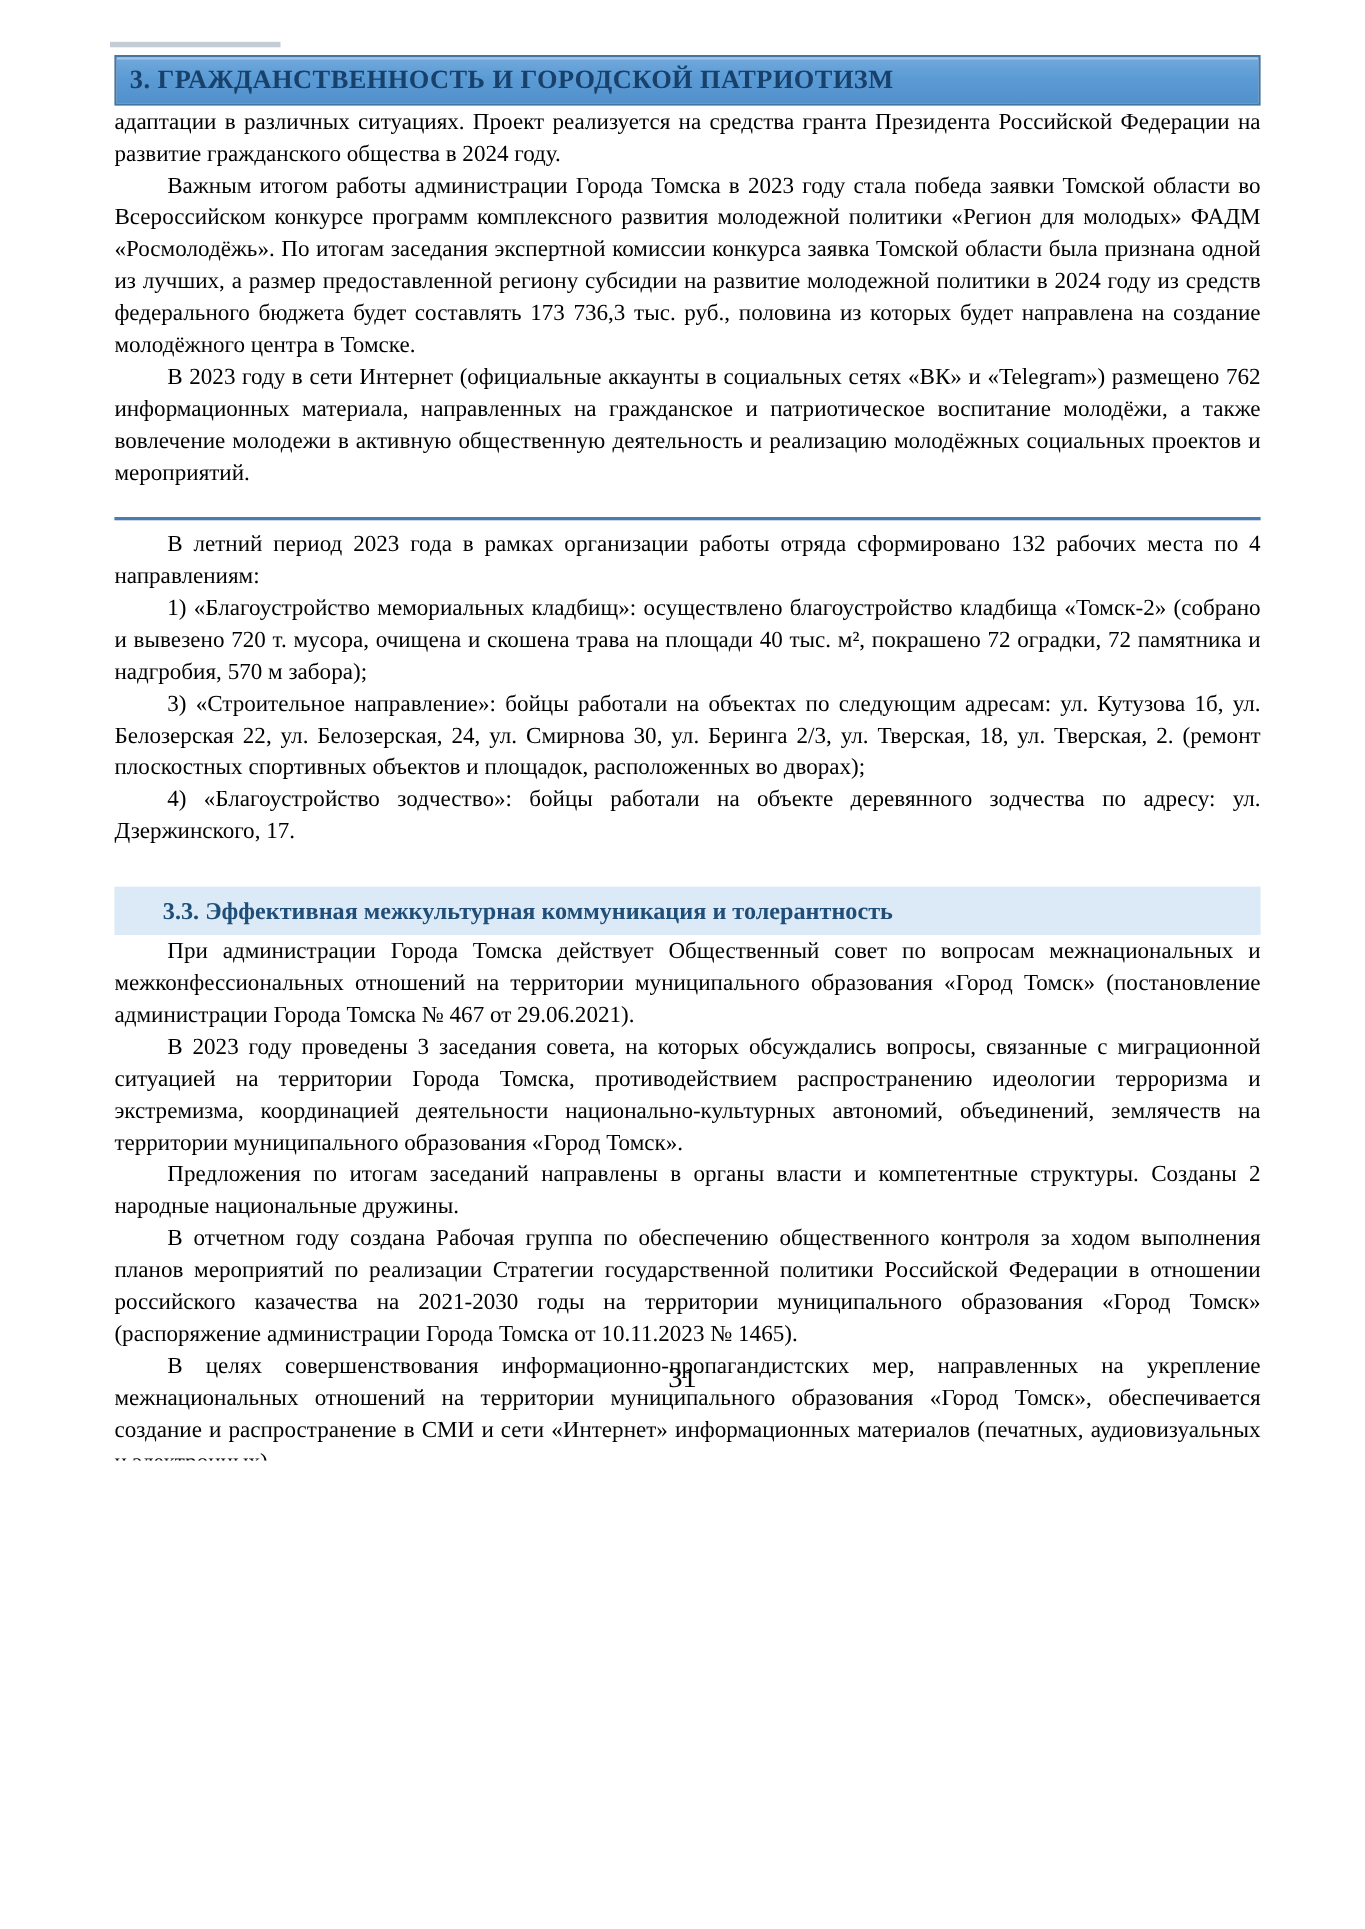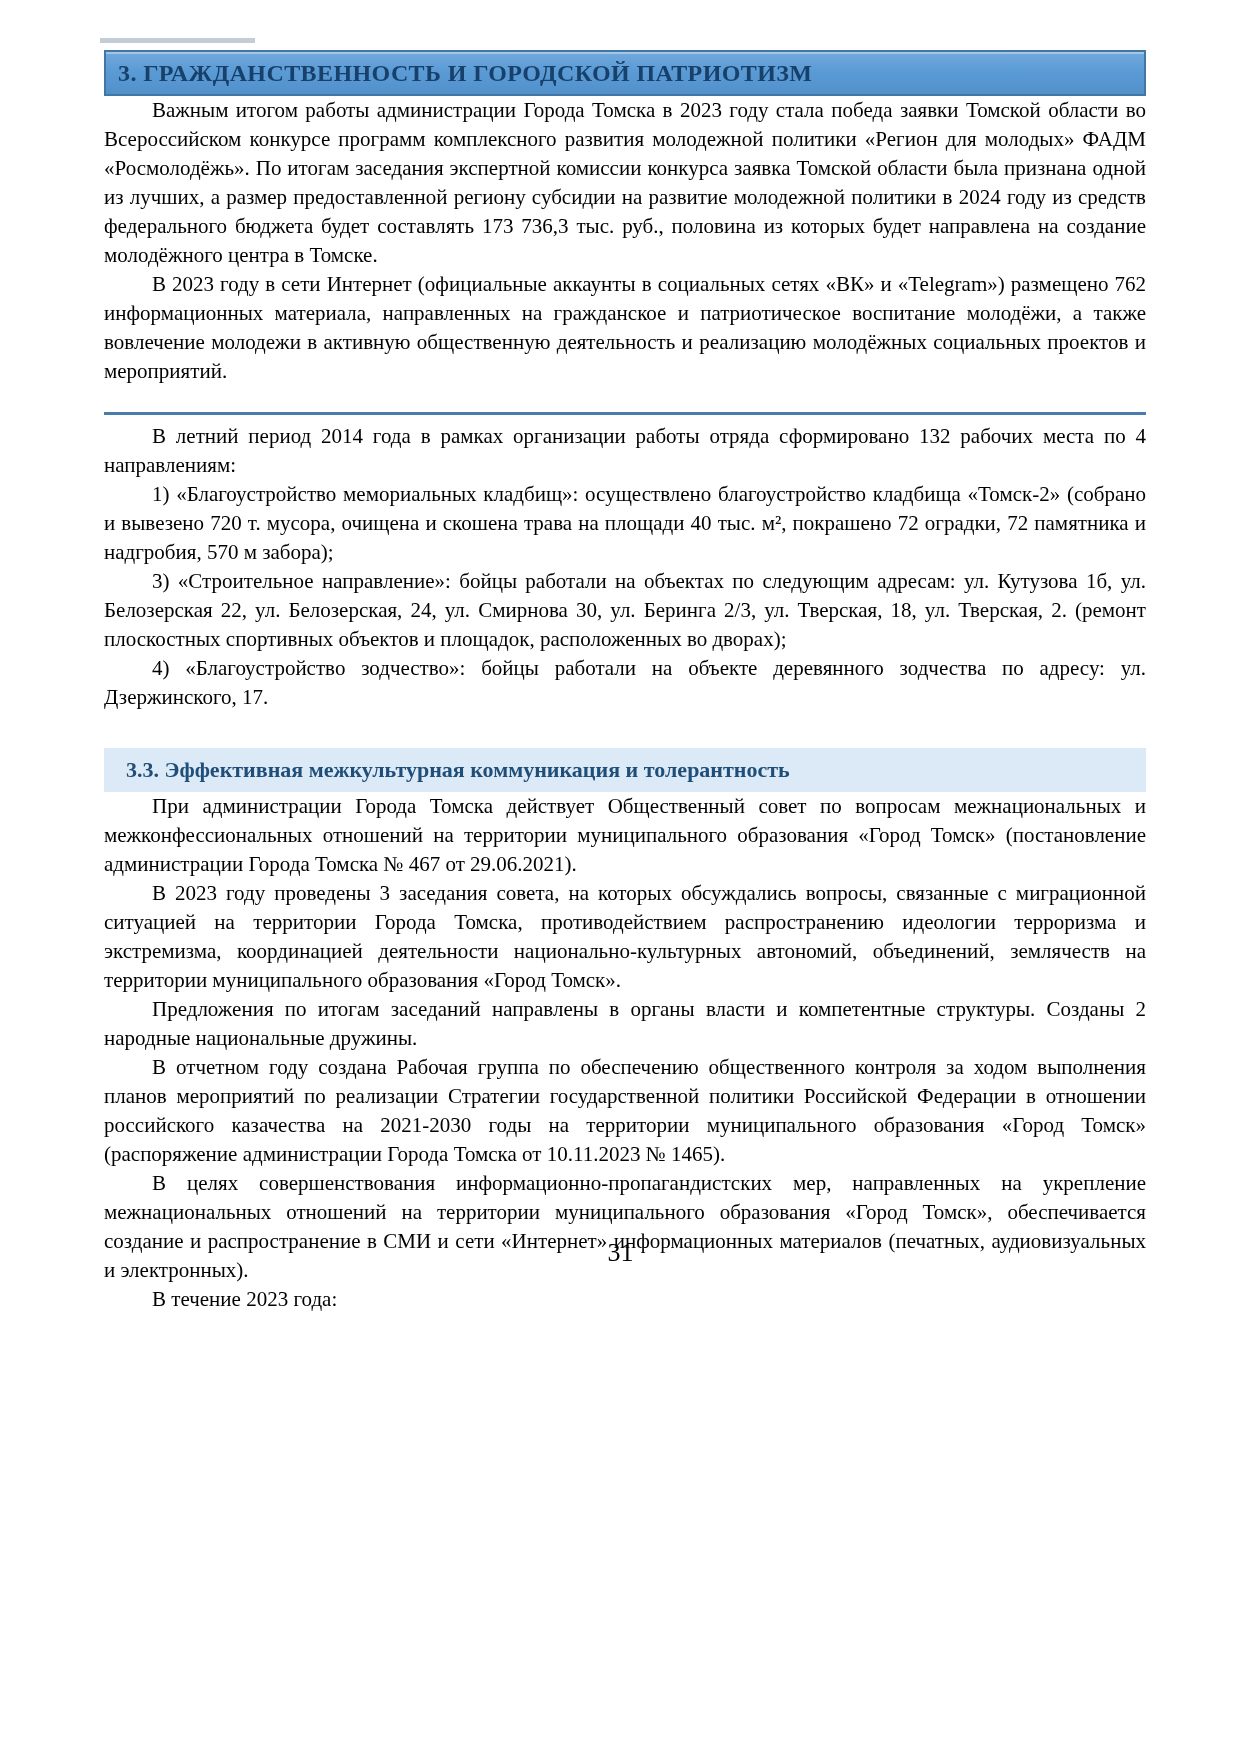--- a/index.html
+++ b/index.html
@@ -56,21 +56,21 @@
     text-indent:48px;
     word-spacing:14px;
     letter-spacing:.5px;
   }
 
   .subsection-banner {
     margin-top:36px;
     height:44px; box-sizing:border-box;
     background:var(--subsection_bg,#dceaf7);
     display:flex; align-items:center;
-    padding-left:22px;
+    padding-left:44px;
   }
   .subsection-title {
     font-size:22px; font-weight:bold;
     color:var(--heading_text,#1f4e79);
     white-space:nowrap;
   }
   .first-after-sub { margin-top:32px; }
 
   .page-number {
     position:absolute; bottom:60px; left:0; width:100%;
@@ -84,27 +84,28 @@
 <div class="page">
 
   <div class="artifact"></div>
 
   <div class="content">
 
     <div class="chapter-banner">
       <span class="chapter-banner-title">3. ГРАЖДАНСТВЕННОСТЬ И ГОРОДСКОЙ ПАТРИОТИЗМ</span>
     </div>
 
+    <p class="body no-indent after-banner">адаптации в различных ситуациях. Проект реализуется на средства гранта Президента Российской Федерации на развитие гражданского общества в 2024 году.</p>
     <p class="body">Важным итогом работы администрации Города Томска в 2023 году стала победа заявки Томской области во Всероссийском конкурсе программ комплексного развития молодежной политики «Регион для молодых» ФАДМ «Росмолодёжь». По итогам заседания экспертной комиссии конкурса заявка Томской области была признана одной из лучших, а размер предоставленной региону субсидии на развитие молодежной политики в 2024 году из средств федерального бюджета будет составлять 173 736,3 тыс. руб., половина из которых будет направлена на создание молодёжного центра в Томске.</p>
     <p class="body">В 2023 году в сети Интернет (официальные аккаунты в социальных сетях «ВК» и «Telegram») размещено 762 информационных материала, направленных на гражданское и патриотическое воспитание молодёжи, а также вовлечение молодежи в активную общественную деятельность и реализацию молодёжных социальных проектов и мероприятий.</p>
 
     <hr class="rule">
 
 
-    <p class="body">В летний период 2014 года в рамках организации работы отряда сформировано 132 рабочих места по 4 направлениям:</p>
+    <p class="body">В летний период 2023 года в рамках организации работы отряда сформировано 132 рабочих места по 4 направлениям:</p>
     <p class="body">1) «Благоустройство мемориальных кладбищ»: осуществлено благоустройство кладбища «Томск-2» (собрано и вывезено 720 т. мусора, очищена и скошена трава на площади 40 тыс. м², покрашено 72 оградки, 72 памятника и надгробия, 570 м забора);</p>
     <p class="body">3) «Строительное направление»: бойцы работали на объектах по следующим адресам: ул. Кутузова 1б, ул. Белозерская 22, ул. Белозерская, 24, ул. Смирнова 30, ул. Беринга 2/3, ул. Тверская, 18, ул. Тверская, 2. (ремонт плоскостных спортивных объектов и площадок, расположенных во дворах);</p>
     <p class="body">4) «Благоустройство зодчество»: бойцы работали на объекте деревянного зодчества по адресу: ул. Дзержинского, 17.</p>
 
     <div class="subsection-banner">
       <span class="subsection-title">3.3. Эффективная межкультурная коммуникация и толерантность</span>
     </div>
 
     <p class="body first-after-sub">При администрации Города Томска действует Общественный совет по вопросам межнациональных и межконфессиональных отношений на территории муниципального образования «Город Томск» (постановление администрации Города Томска № 467 от 29.06.2021).</p>
     <p class="body">В 2023 году проведены 3 заседания совета, на которых обсуждались вопросы, связанные с миграционной ситуацией на территории Города Томска, противодействием распространению идеологии терроризма и экстремизма, координацией деятельности национально-культурных автономий, объединений, землячеств на территории муниципального образования «Город Томск».</p>

